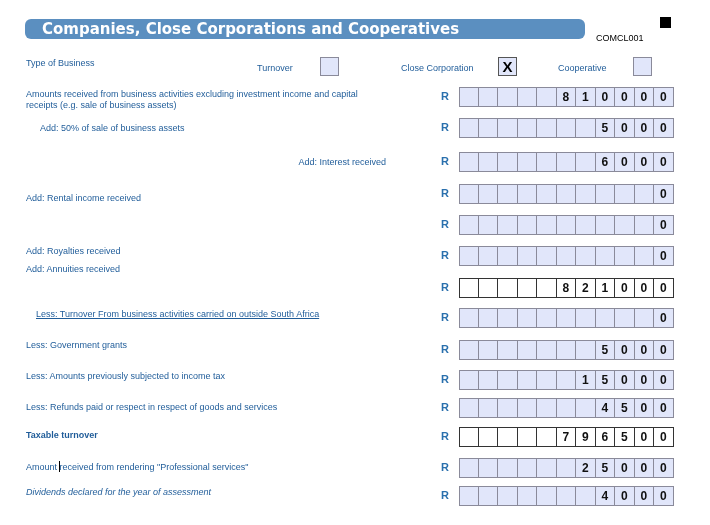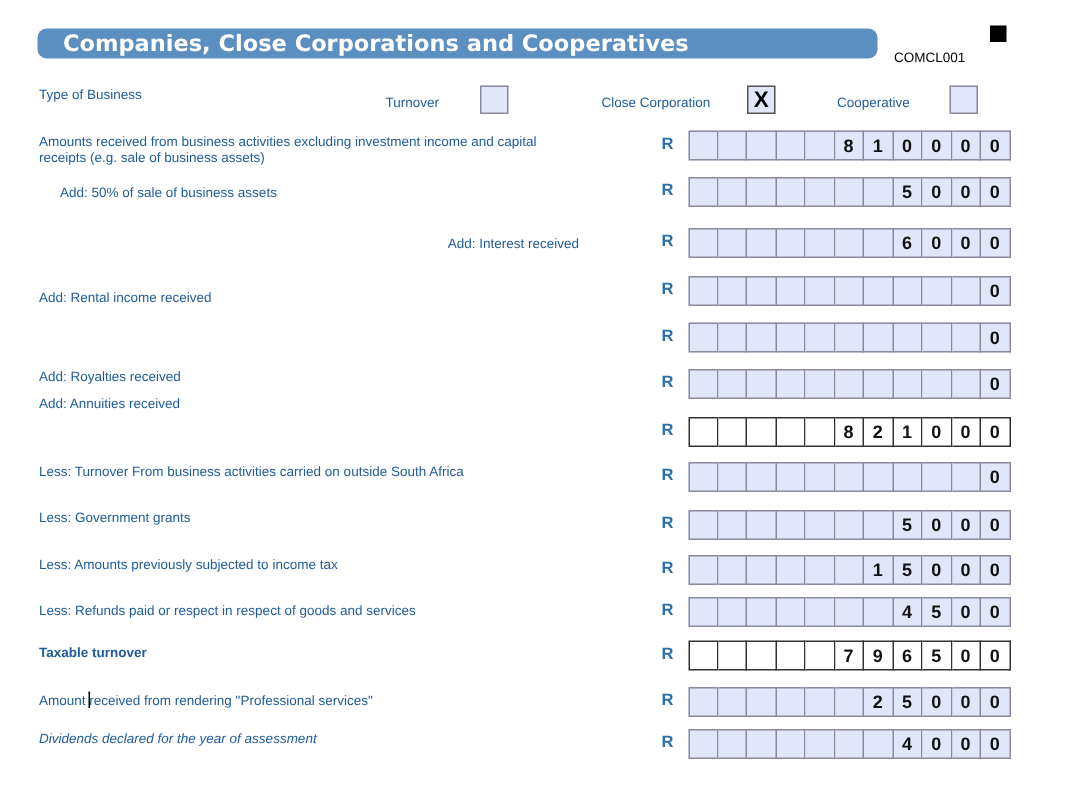--- a/index.html
+++ b/index.html
@@ -142,21 +142,21 @@
       <div class="bx"></div>
       <div class="bx"></div>
       <div class="bx"></div>
       <div class="bx">8</div>
       <div class="bx">2</div>
       <div class="bx">1</div>
       <div class="bx">0</div>
       <div class="bx">0</div>
       <div class="bx">0</div>
     </div>
-    <div class="lbl" style="left: 26px; top: 309px; width: 360px;">Less: Turnover From business activities carried on outside South Africa</div>
+    <div class="lbl" style="left: 36px; top: 309px; width: 360px; text-decoration: underline;">Less: Turnover From business activities carried on outside South Africa</div>
     <div class="r" style="top: 311px;">R</div>
     <div class="boxes" style="top: 308px;">
       <div class="bx"></div>
       <div class="bx"></div>
       <div class="bx"></div>
       <div class="bx"></div>
       <div class="bx"></div>
       <div class="bx"></div>
       <div class="bx"></div>
       <div class="bx"></div>

